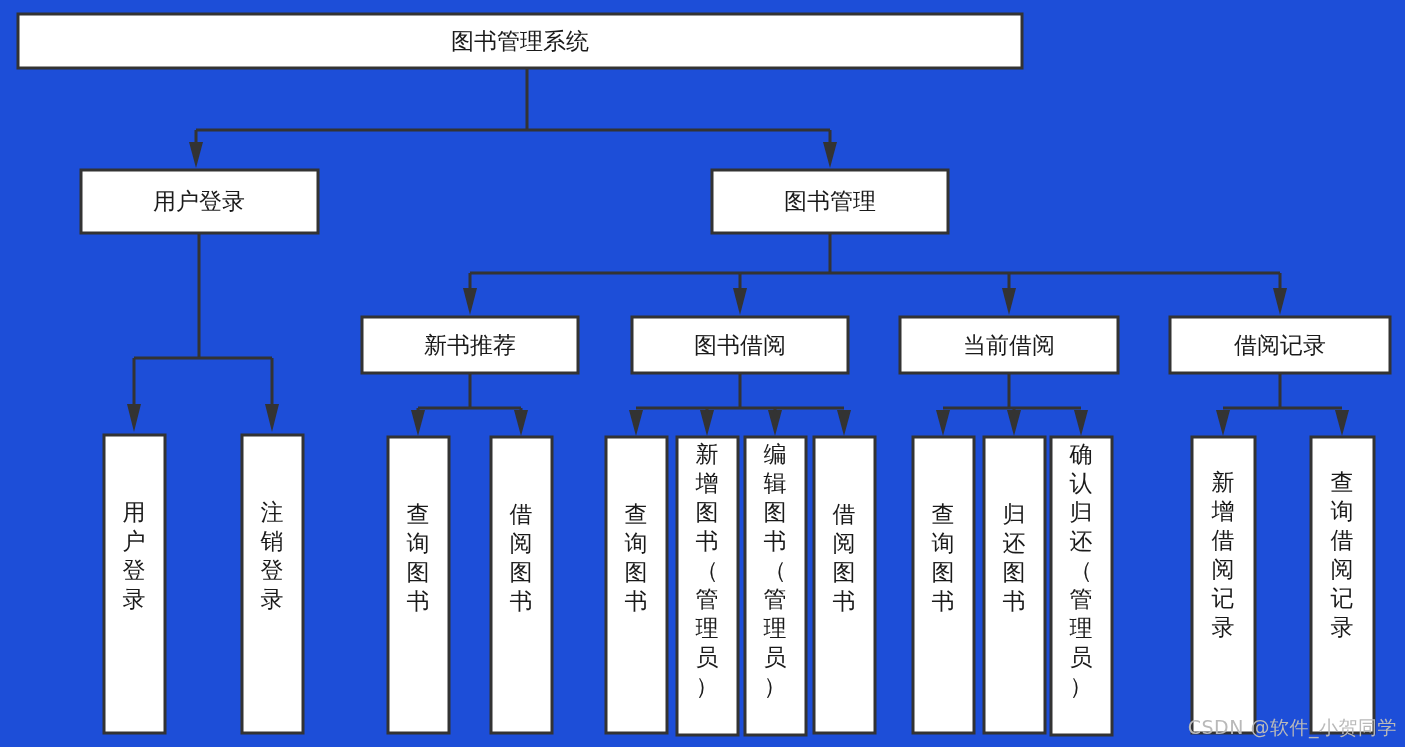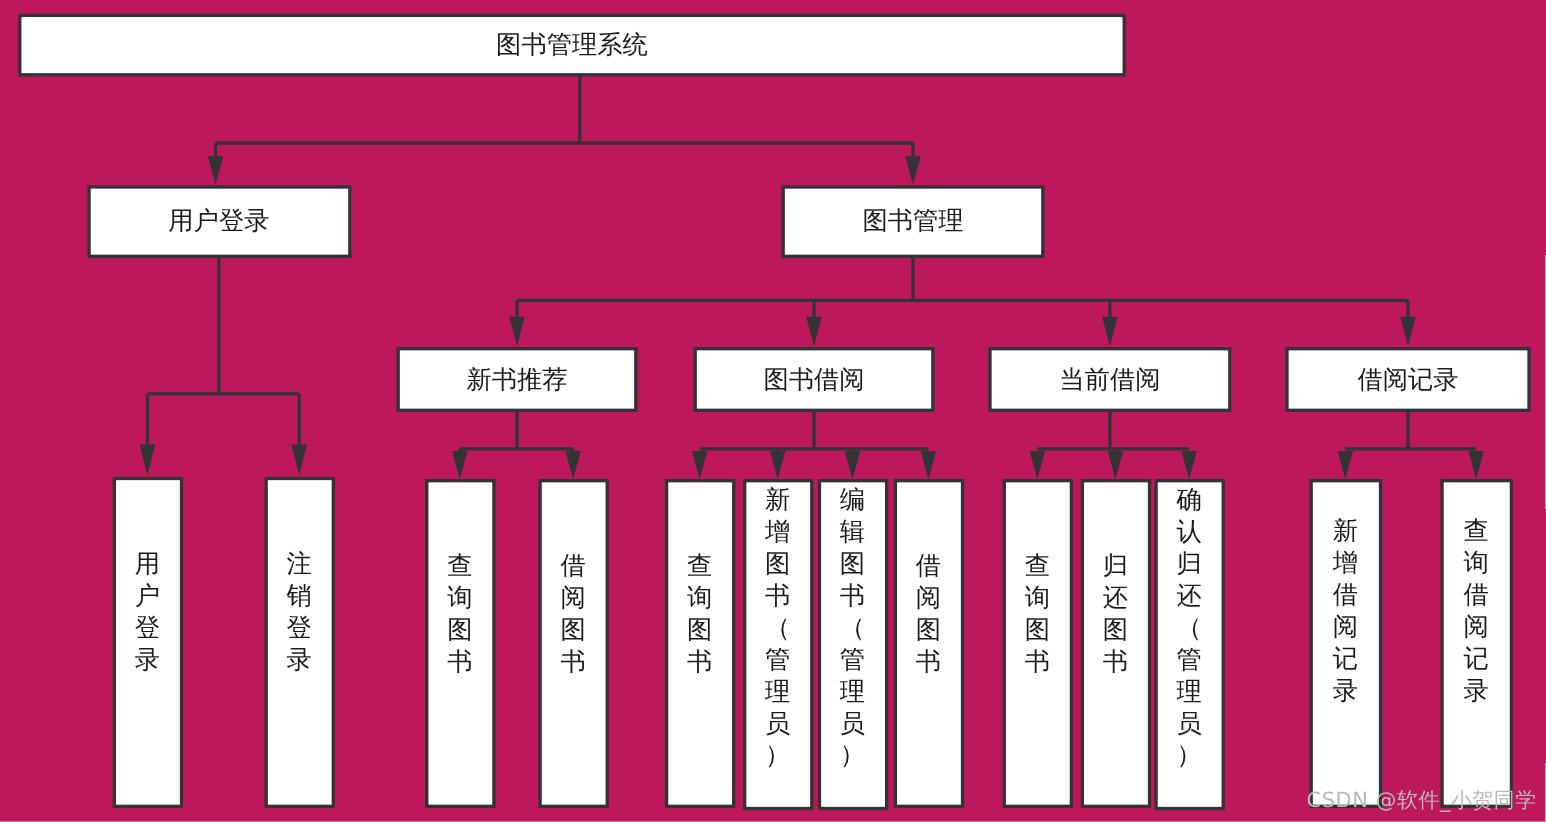--- a/index.html
+++ b/index.html
@@ -8,21 +8,21 @@
     padding: 0;
     background: #ffffff;
   }
   body {
     font-family: "DejaVu Sans", "Liberation Sans", sans-serif;
   }
   #diagram-root {
     position: relative;
     width: 1405px;
     height: 747px;
-    background: #be185d;
+    background: #1d4ed8;
     overflow: hidden;
   }
   svg.diagram-canvas {
     position: absolute;
     left: 0;
     top: 0;
     width: 1405px;
     height: 747px;
   }
   .node-rect {

